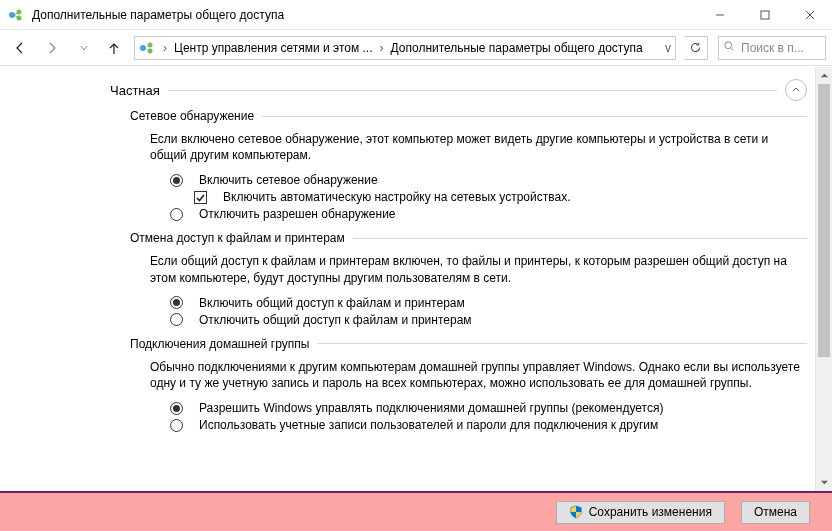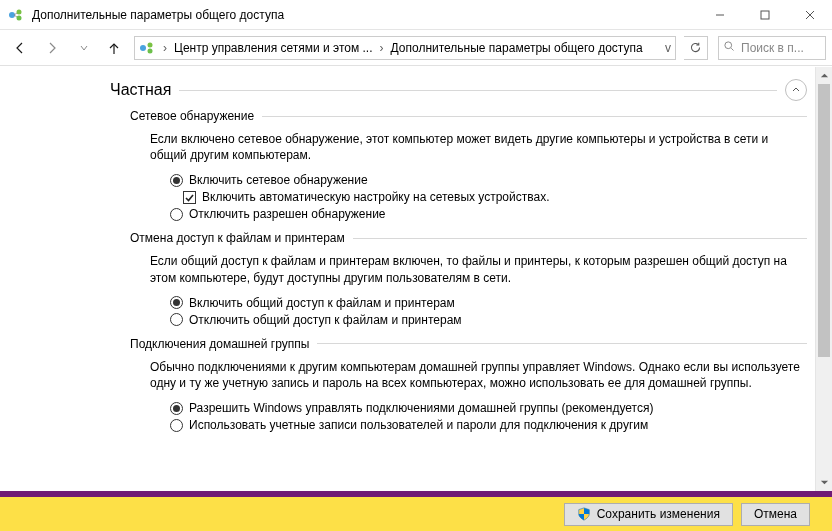--- a/index.html
+++ b/index.html
@@ -30,40 +30,40 @@
 
   .content-area { position: absolute; top: 67px; bottom: 40px; left: 0; right: 0; overflow: hidden; }
   .scroll-region { position: absolute; top: 0; bottom: 0; left: 0; right: 17px; padding: 8px 8px 8px 110px; }
   .scrollbar { position: absolute; right: 0; top: 0; bottom: 0; width: 17px; background: #f0f0f0; border-left: 1px solid #e5e5e5; }
   .scrollbar .sb-arrow { height: 17px; display: flex; align-items: center; justify-content: center; }
   .scrollbar .sb-track { position: absolute; top: 17px; bottom: 17px; left: 0; right: 0; }
   .scrollbar .sb-thumb { position: absolute; left: 2px; right: 2px; top: 0; height: 70%; background: #c2c2c2; border-radius: 0; }
   .scrollbar .sb-arrow.bottom { position: absolute; bottom: 0; left:0; right:0; }
 
   .profile-header { display: flex; align-items: center; margin: 4px 0 8px 0; }
-  .profile-header .pname { font-size: 16px; }
+  .profile-header .pname { font-size: 13px; }
   .profile-header .hr { flex: 1; border-top: 1px solid #d8d8d8; margin: 0 8px; }
   .expand-btn { width: 22px; height: 22px; border: 1px solid #c0c0c0; border-radius: 50%; display: flex; align-items: center; justify-content: center; background: #fff; }
 
   .section { margin: 4px 0 10px 20px; }
   .section-hd { display: flex; align-items: center; margin-bottom: 8px; }
   .section-hd .stext { font-size: 12px; }
   .section-hd .hr { flex: 1; border-top: 1px solid #d8d8d8; margin-left: 8px; }
   .section .desc { margin: 0 4px 10px 20px; line-height: 1.35; }
   .options { margin-left: 40px; }
-  .opt-row { display: flex; align-items: center; margin: 3px 0; gap: 6px; }
-  .opt-row.indent { margin-left: 13px; }
+  .opt-row { display: flex; align-items: center; margin: 3px 0; gap: 16px; }
+  .opt-row.indent { margin-left: 24px; }
 
   .radio { width: 13px; height: 13px; border: 1px solid #333; border-radius: 50%; display: inline-flex; align-items: center; justify-content: center; flex-shrink: 0; }
   .radio.checked::after { content: ""; width: 7px; height: 7px; background: #333; border-radius: 50%; }
   .checkbox { width: 13px; height: 13px; border: 1px solid #333; display: inline-flex; align-items: center; justify-content: center; flex-shrink: 0; background: #fff; }
   .checkbox.checked svg { display: block; }
   .checkbox svg { display: none; }
 
-  .footer { position: absolute; bottom: 0; left: 0; right: 0; height: 40px; background: #fde047; border-top: 6px solid #701a75; display: flex; align-items: center; justify-content: flex-end; padding: 0 22px; gap: 8px; }
+  .footer { position: absolute; bottom: 0; left: 0; right: 0; height: 40px; background: #fca5a5; border-top: 2px solid #701a75; display: flex; align-items: center; justify-content: flex-end; padding: 0 22px; gap: 16px; }
   .btn { height: 23px; background: #e1e1e1; border: 1px solid #adadad; padding: 0 12px; display: flex; align-items: center; gap: 6px; font-size: 12px; }
   .btn .shield { width: 14px; height: 14px; }
 
   .net-icon { width: 16px; height: 16px; }
 </style>
 </head>
 <body>
 
 <div class="titlebar">
   <span class="app-icon">

